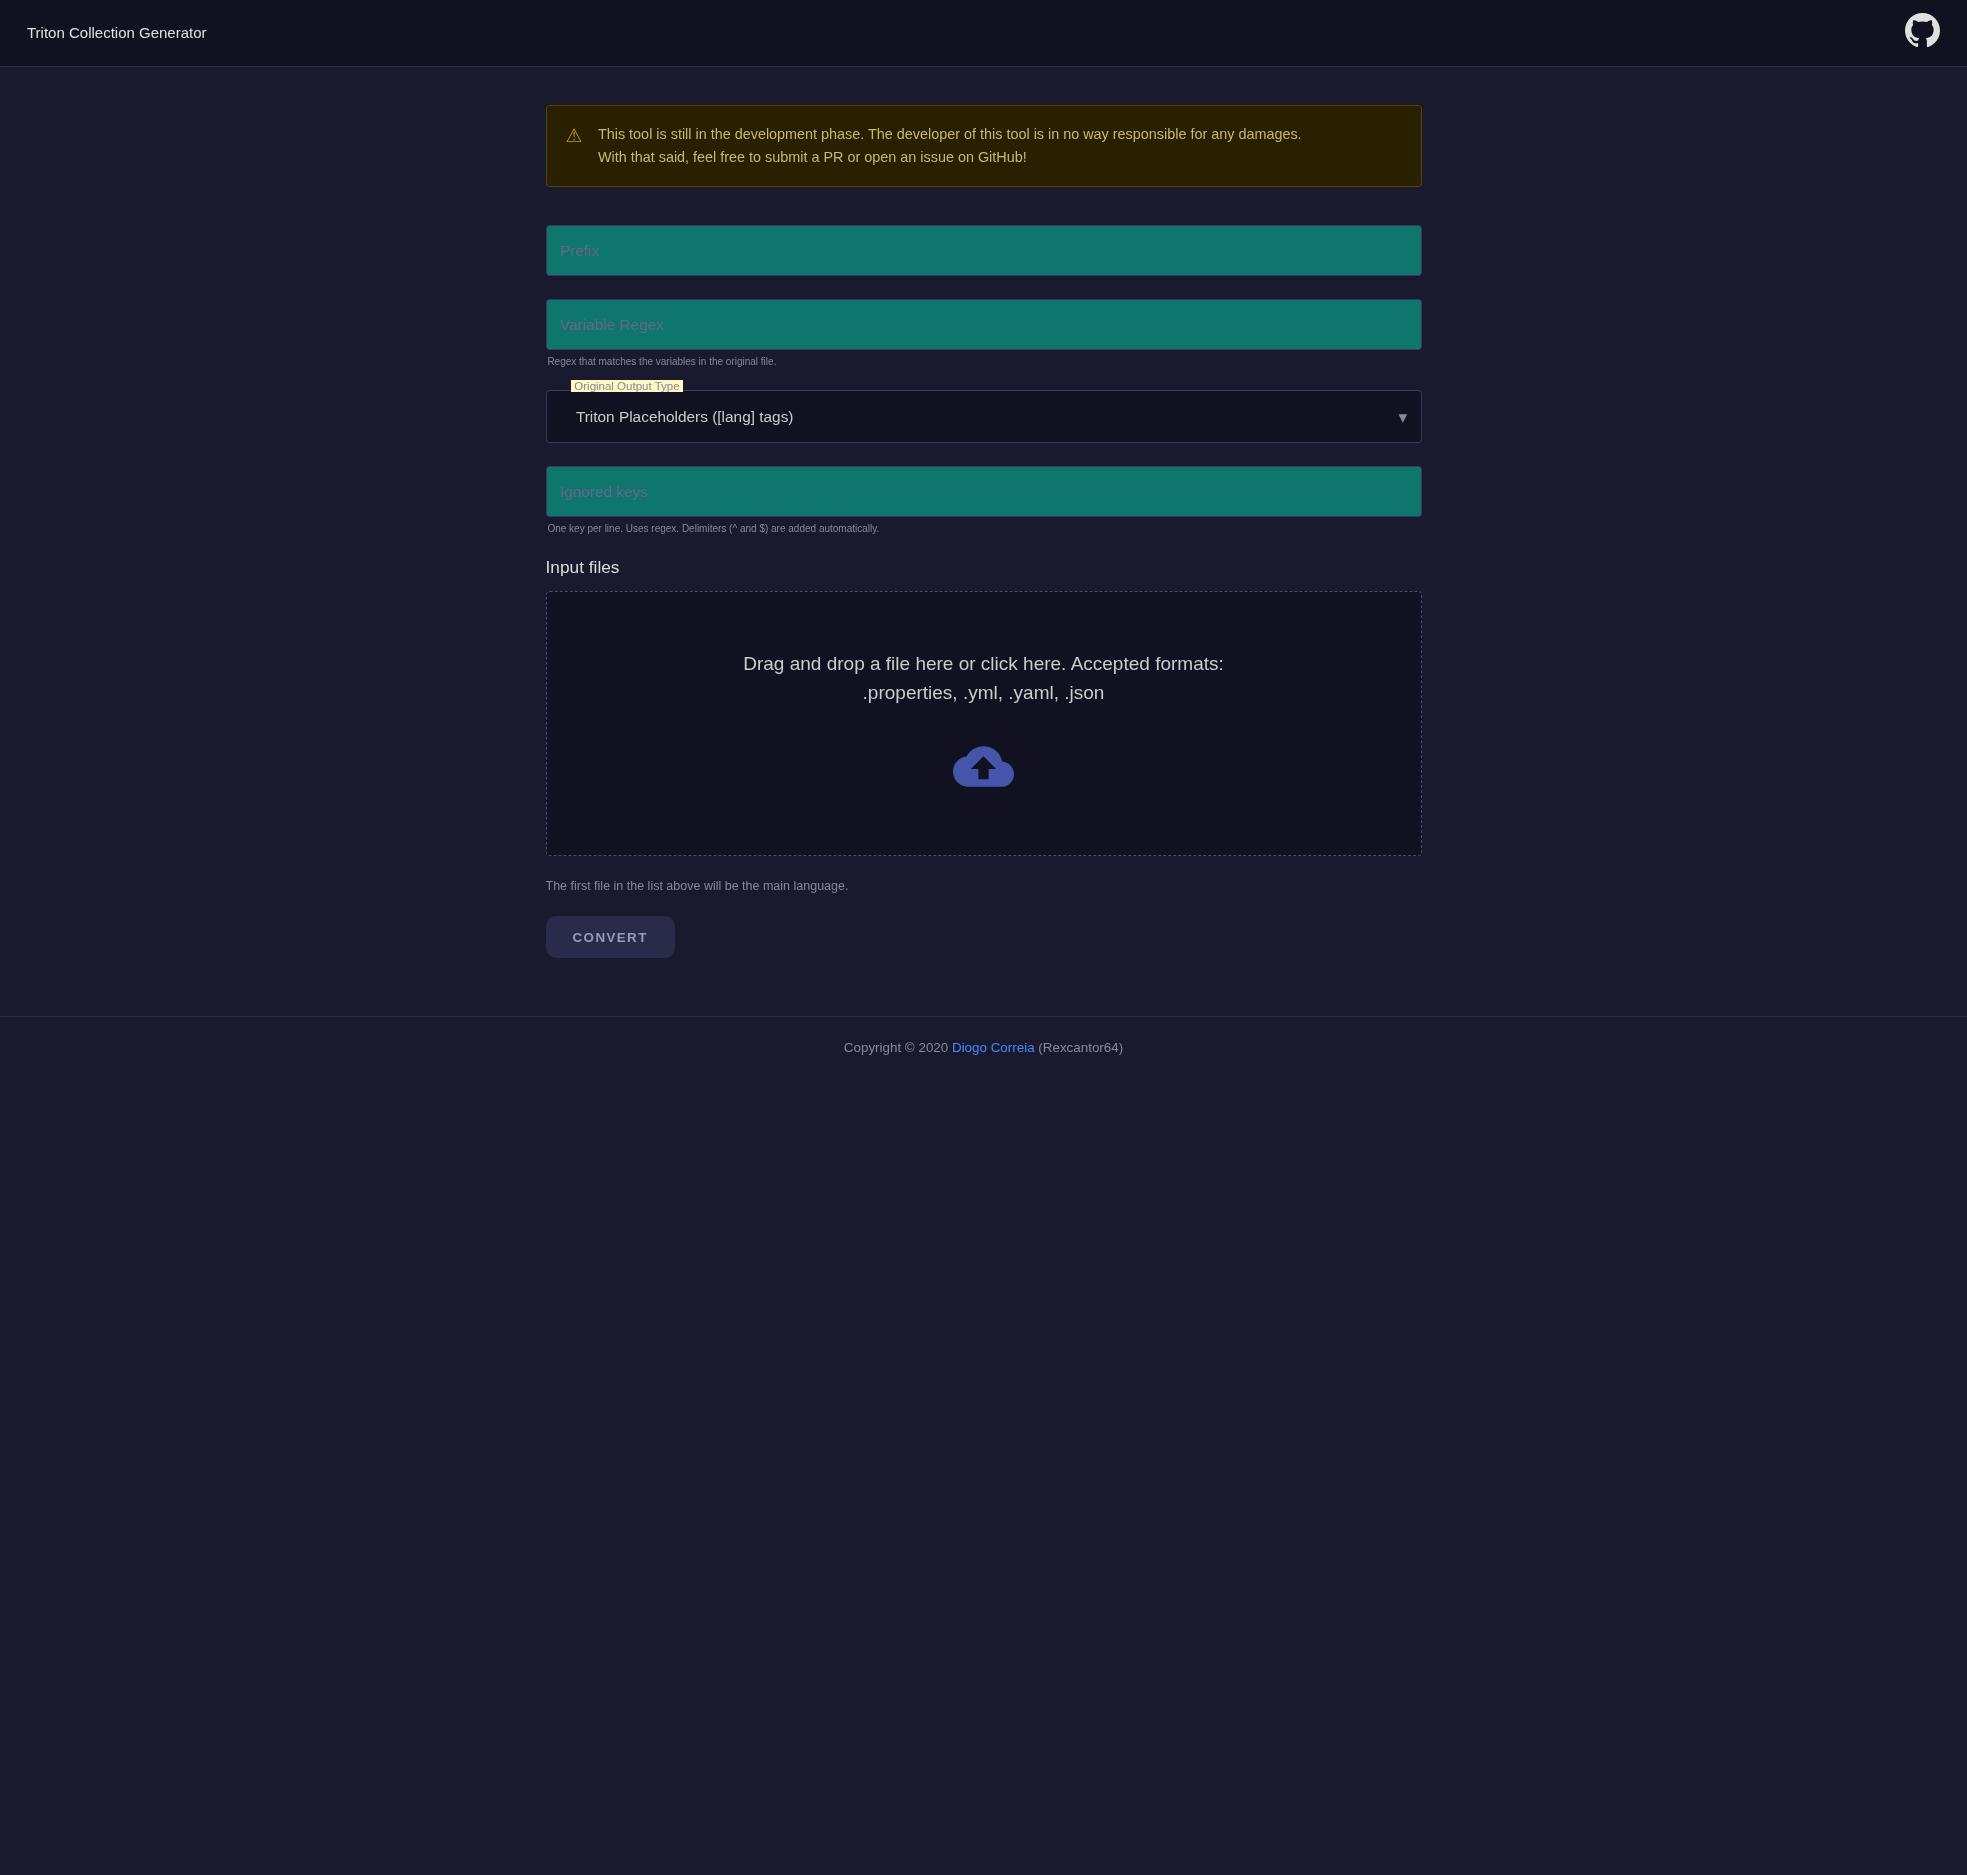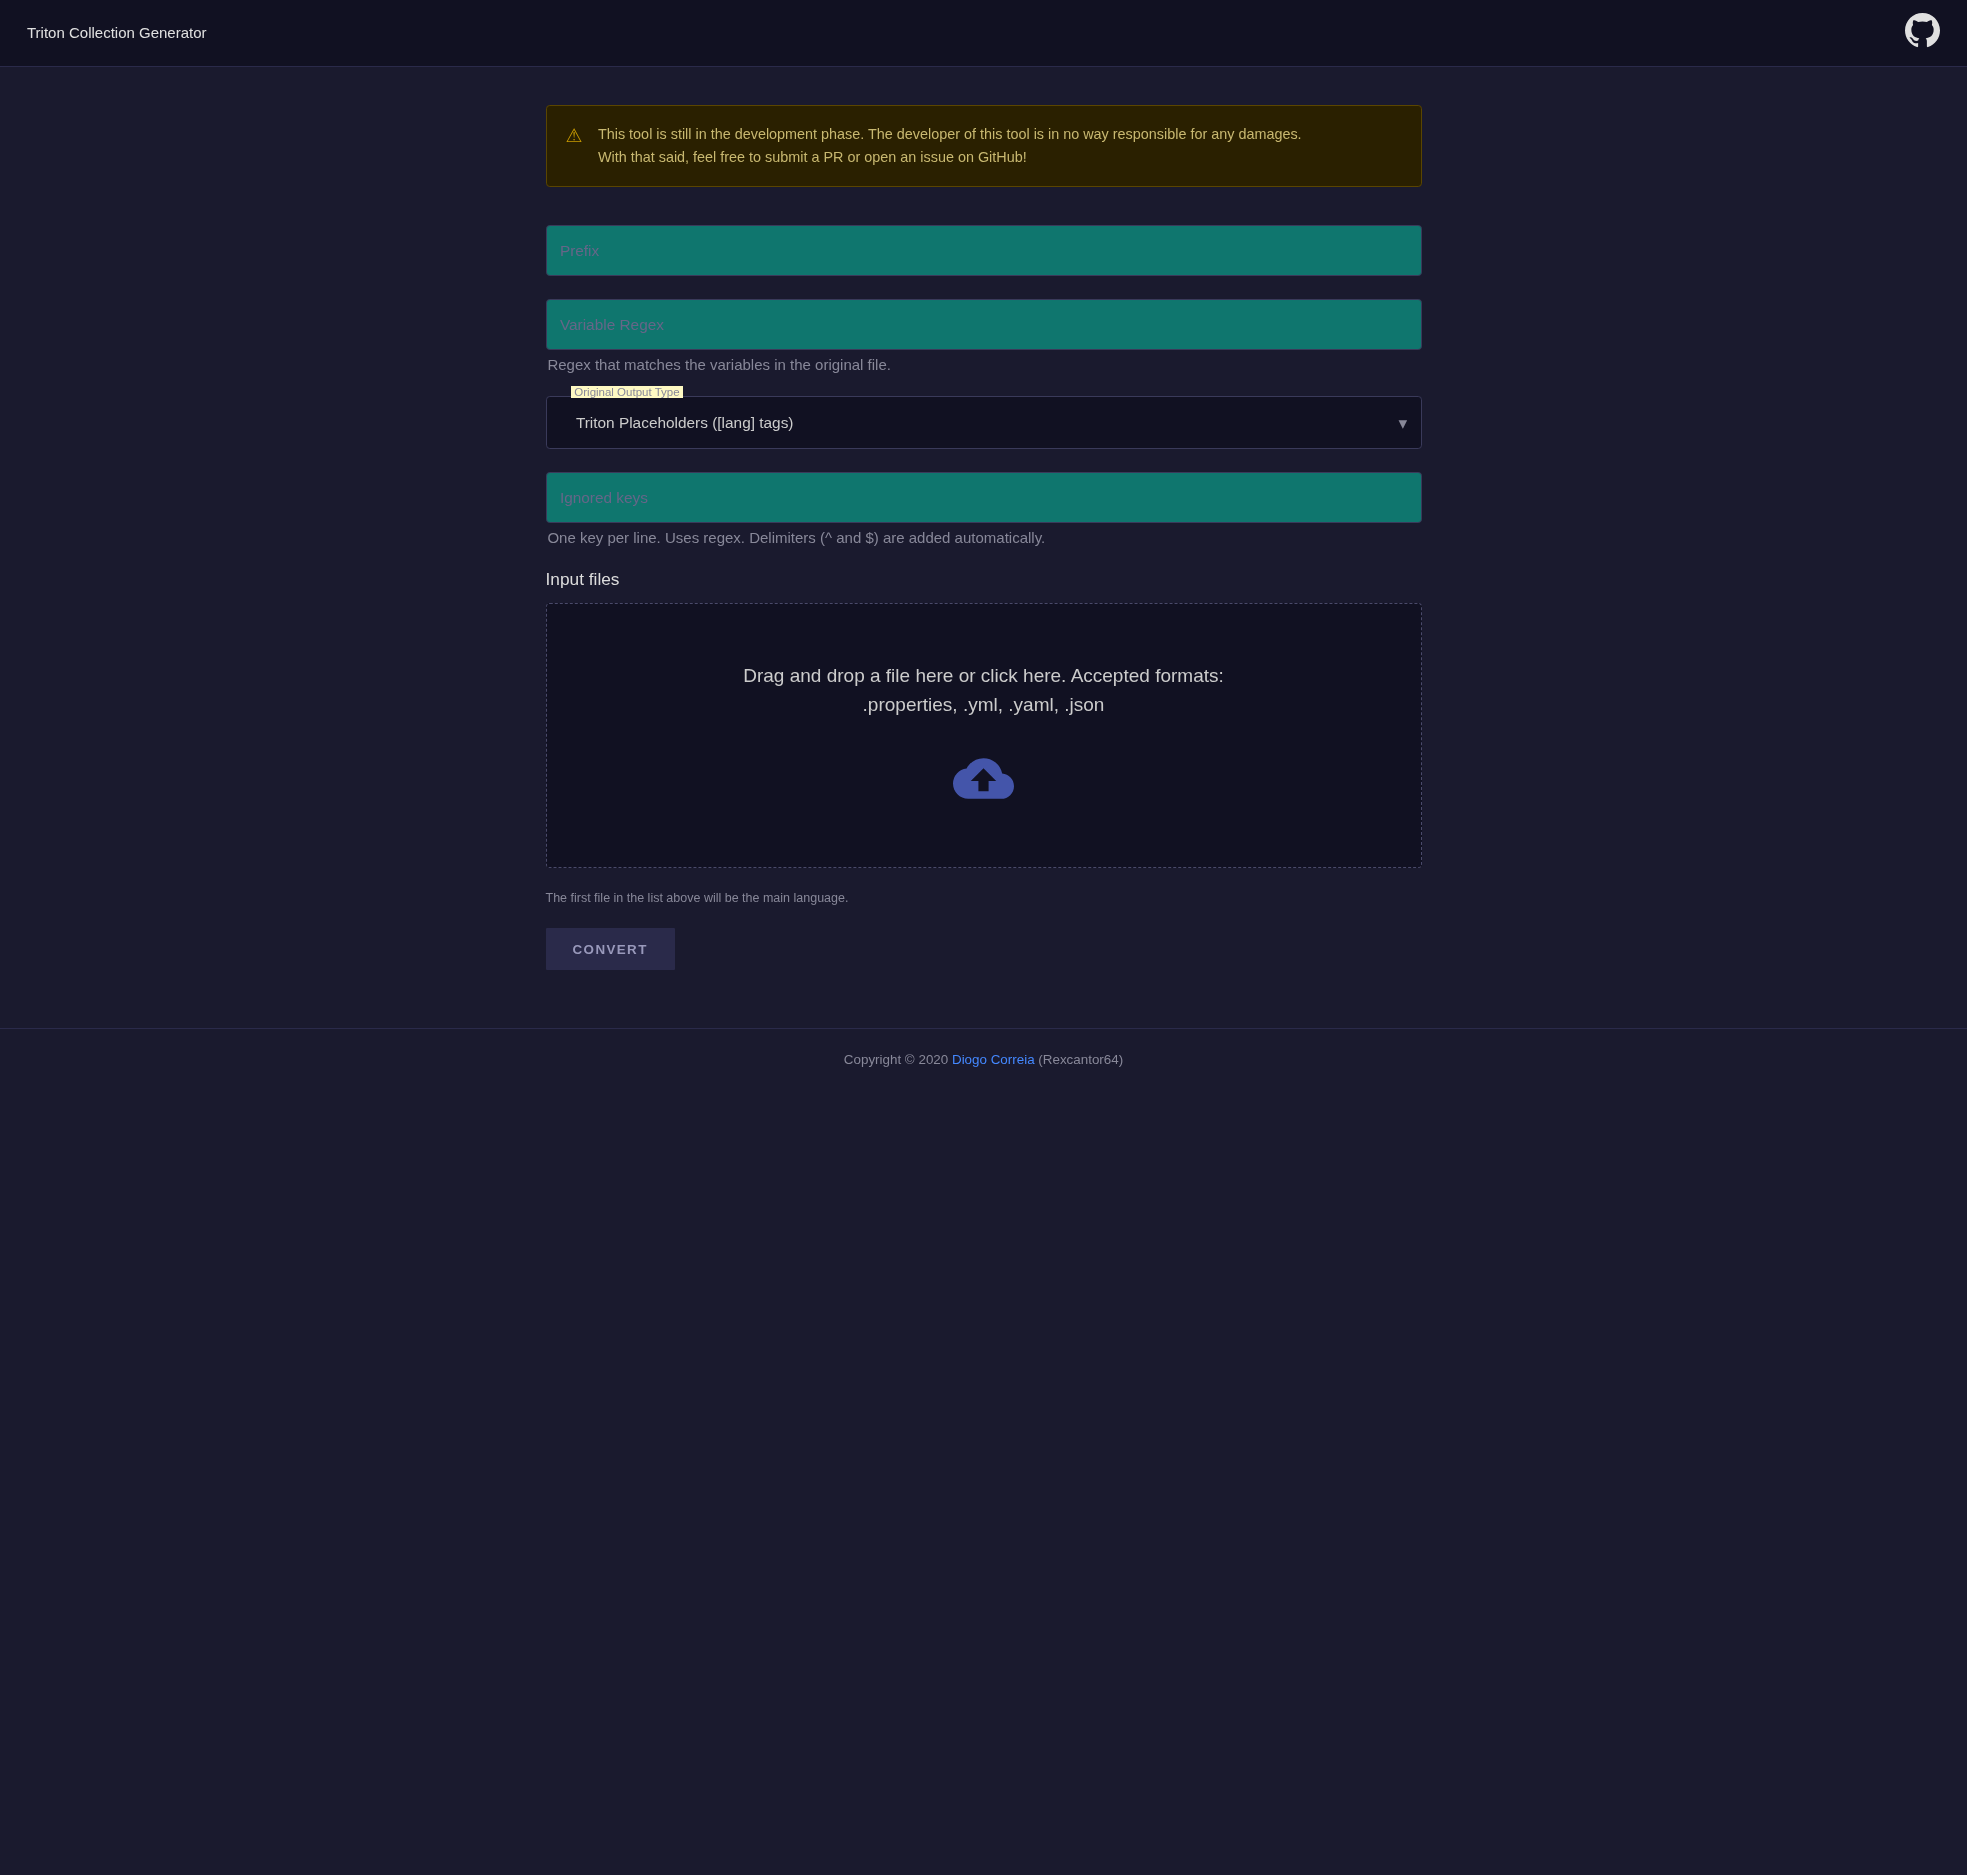--- a/index.html
+++ b/index.html
@@ -71,21 +71,21 @@
       line-height: 1.6;
     }
 
     
     .form-group {
       margin-bottom: 23px;
     }
 
     .field-hint {
       color: #888899;
-      font-size: 15px;
+      font-size: 10px;
       margin-top: 5.8px;
       padding-left: 1.9px;
     }
 
     .text-input {
       width: 100%;
       background-color: #0f766e;
       border: 1px solid #3a3a5a;
       border-radius: 3.8px;
       color: #cccccc;
@@ -190,21 +190,21 @@
 
     .file-hint {
       color: #888899;
       font-size: 12.5px;
       margin-bottom: 23px;
     }
 
     .convert-btn {
       background-color: #2a2a4a;
       border: none;
-      border-radius: 1px;
+      border-radius: 10px;
       color: #9999bb;
       cursor: pointer;
       font-size: 13.4px;
       font-weight: 600;
       letter-spacing: 1.4px;
       padding: 13.4px 27px;
       text-transform: uppercase;
       transition: background-color 0.2s;
     }
 

